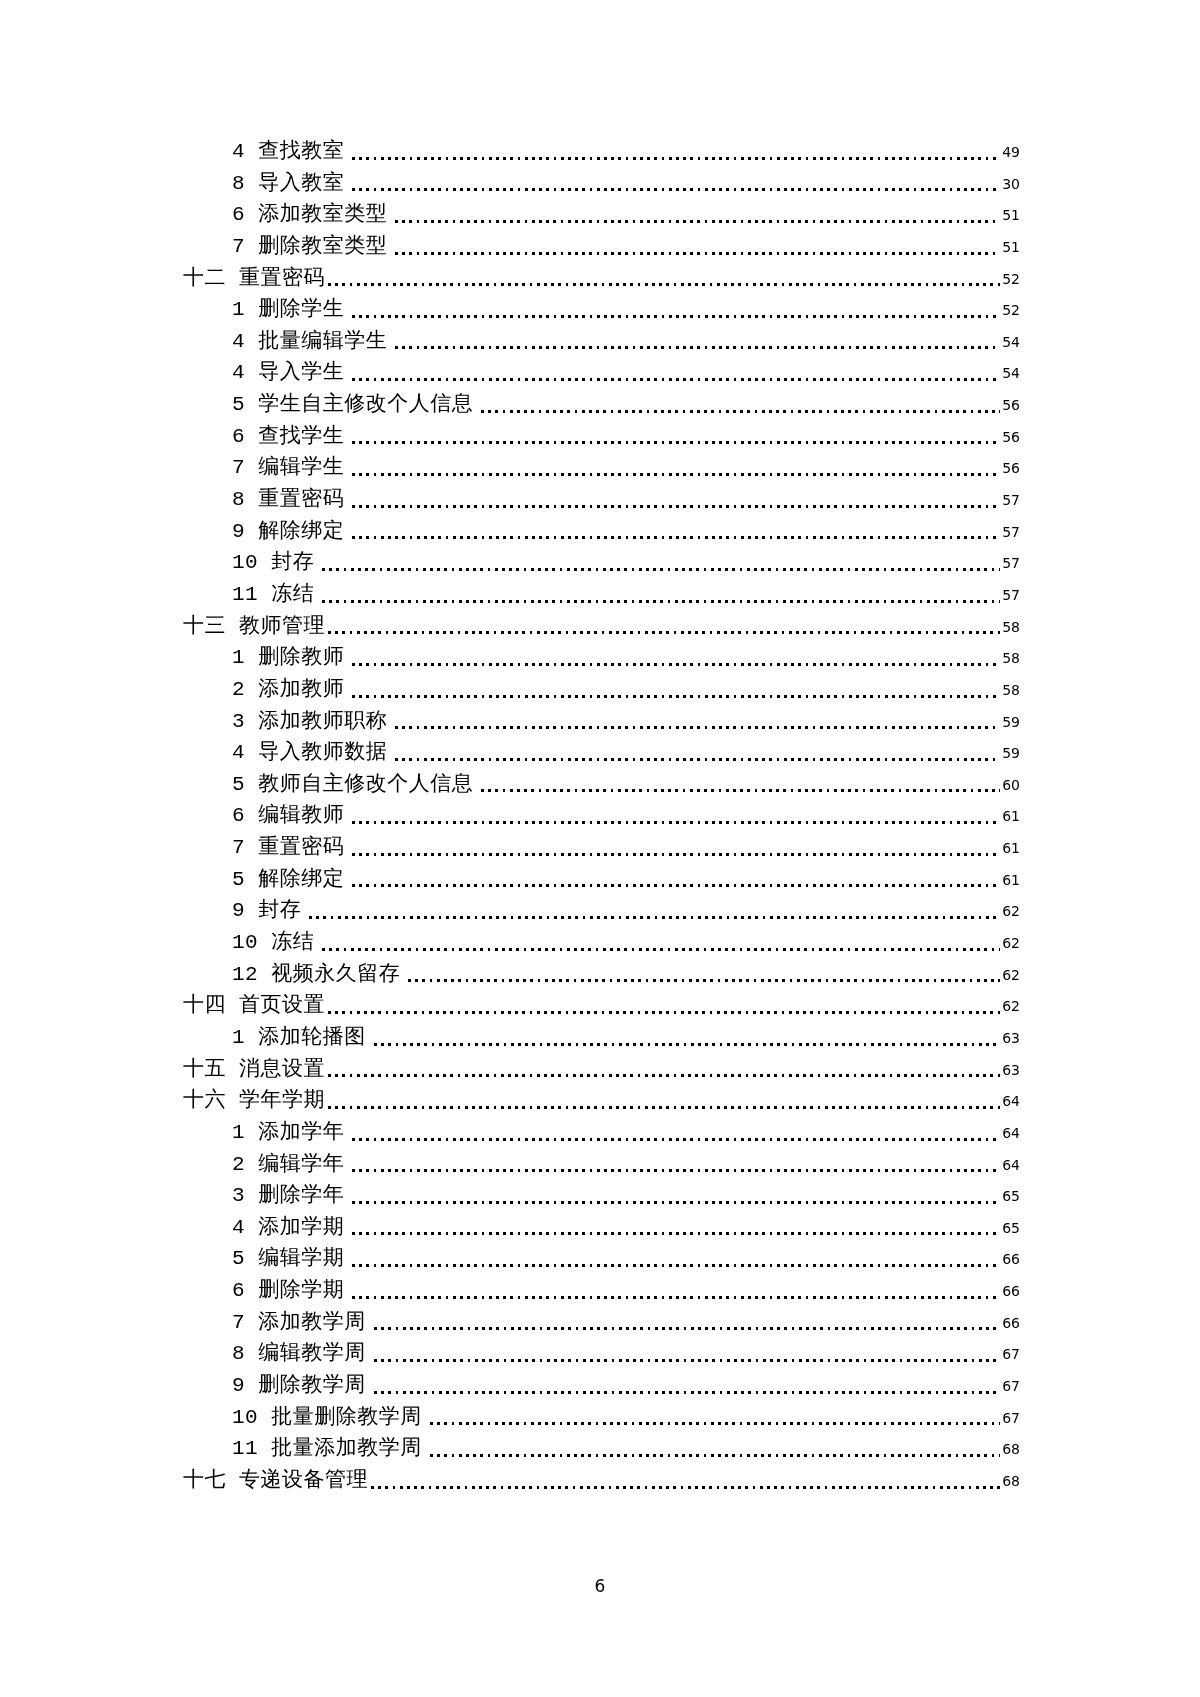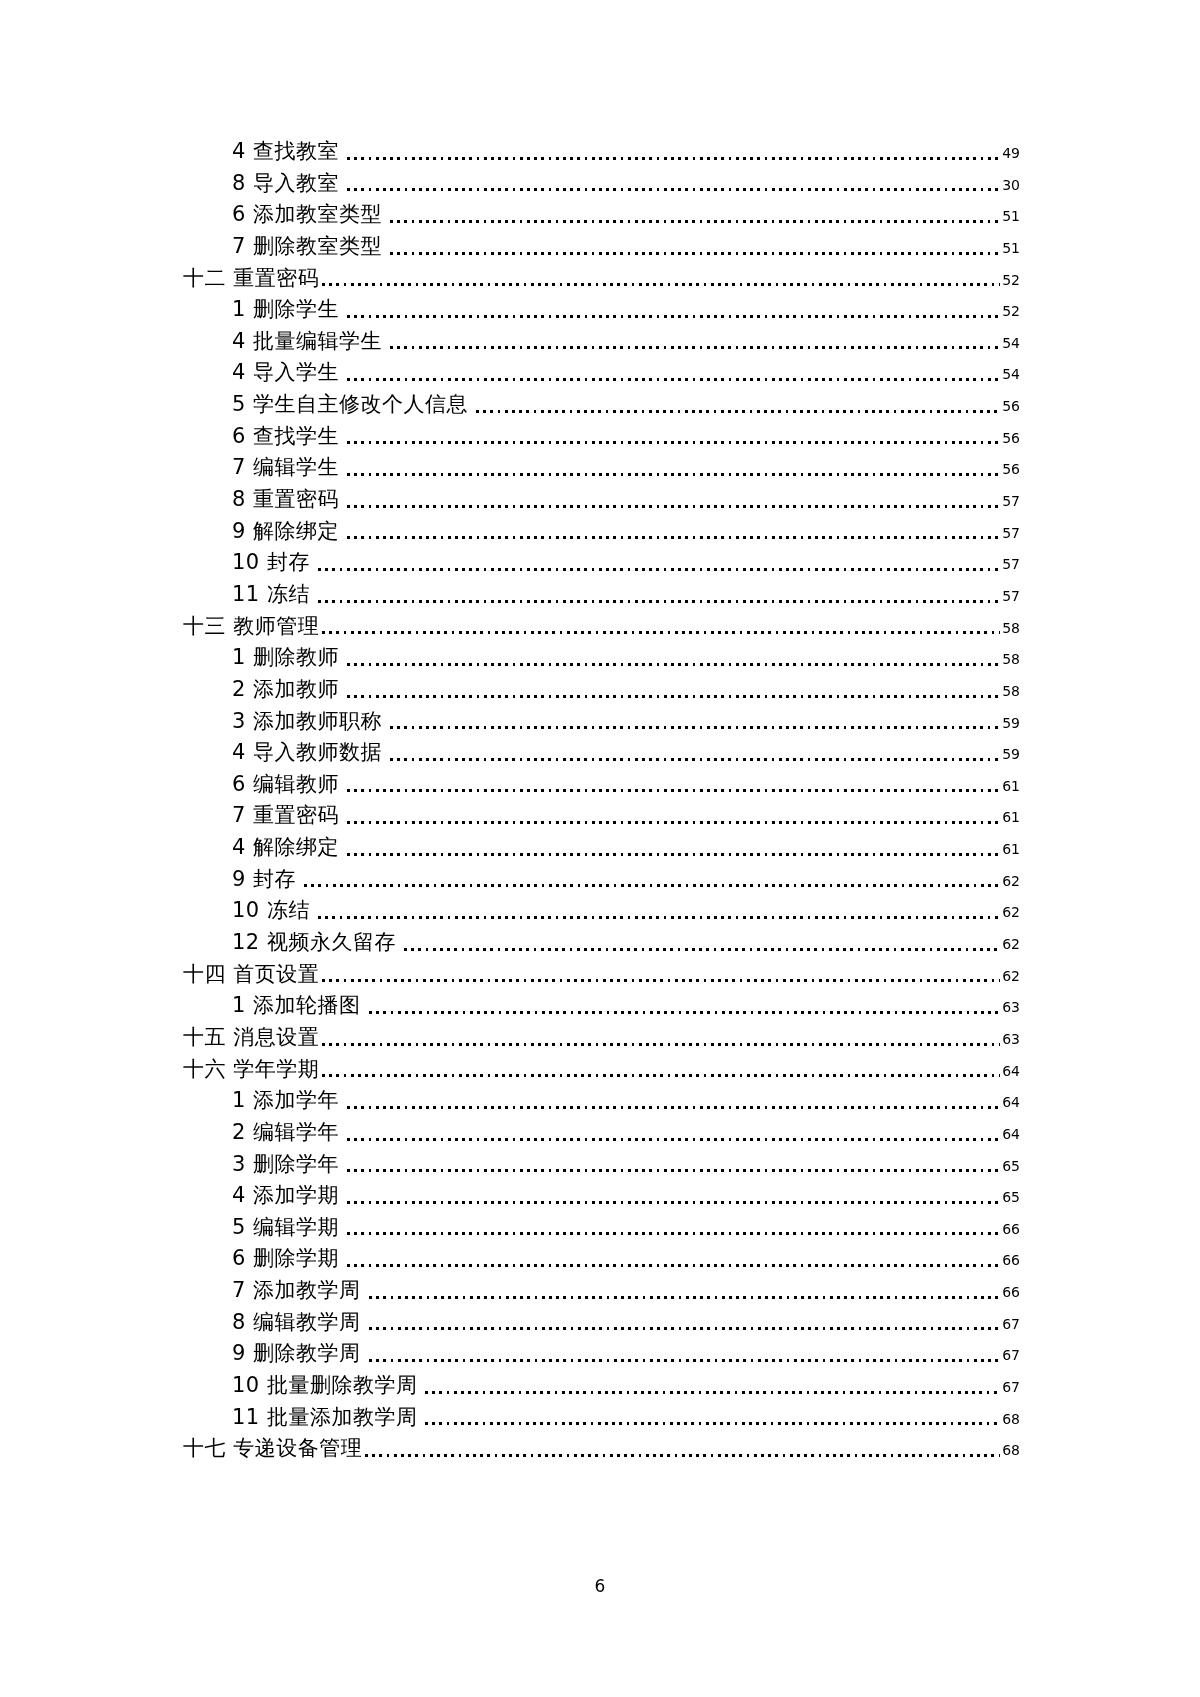--- a/index.html
+++ b/index.html
@@ -29,20 +29,21 @@
     height: 31.65px;
     font-size: 21px;
     line-height: 31.65px;
     cursor: pointer;
   }
   .toc-row.level-2 { padding-left: 49px; }
   .toc-label {
     flex: 0 0 auto;
     white-space: pre;
     letter-spacing: 0.5px;
+    font-family: Liberation Mono, monospace;
   }
   .leader {
     flex: 1 1 auto;
     height: 3px;
     align-self: flex-end;
     margin-bottom: 8px;
     margin-left: 3px;
     margin-right: 2px;
     background-image: repeating-linear-gradient(to right, #000 0 2.8px, transparent 2.8px 7.2px);
   }
@@ -160,31 +161,36 @@
       <span class="toc-label">3 添加教师职称</span>
       <span class="leader"></span>
       <span class="toc-page">59</span>
     </div>
       <div class="toc-row level-2">
       <span class="toc-label">4 导入教师数据</span>
       <span class="leader"></span>
       <span class="toc-page">59</span>
     </div>
       <div class="toc-row level-2">
+      <span class="toc-label">5 教师自主修改个人信息</span>
+      <span class="leader"></span>
+      <span class="toc-page">60</span>
+    </div>
+      <div class="toc-row level-2">
       <span class="toc-label">6 编辑教师</span>
       <span class="leader"></span>
       <span class="toc-page">61</span>
     </div>
       <div class="toc-row level-2">
       <span class="toc-label">7 重置密码</span>
       <span class="leader"></span>
       <span class="toc-page">61</span>
     </div>
       <div class="toc-row level-2">
-      <span class="toc-label">4 解除绑定</span>
+      <span class="toc-label">5 解除绑定</span>
       <span class="leader"></span>
       <span class="toc-page">61</span>
     </div>
       <div class="toc-row level-2">
       <span class="toc-label">9 封存</span>
       <span class="leader"></span>
       <span class="toc-page">62</span>
     </div>
       <div class="toc-row level-2">
       <span class="toc-label">10 冻结</span>

